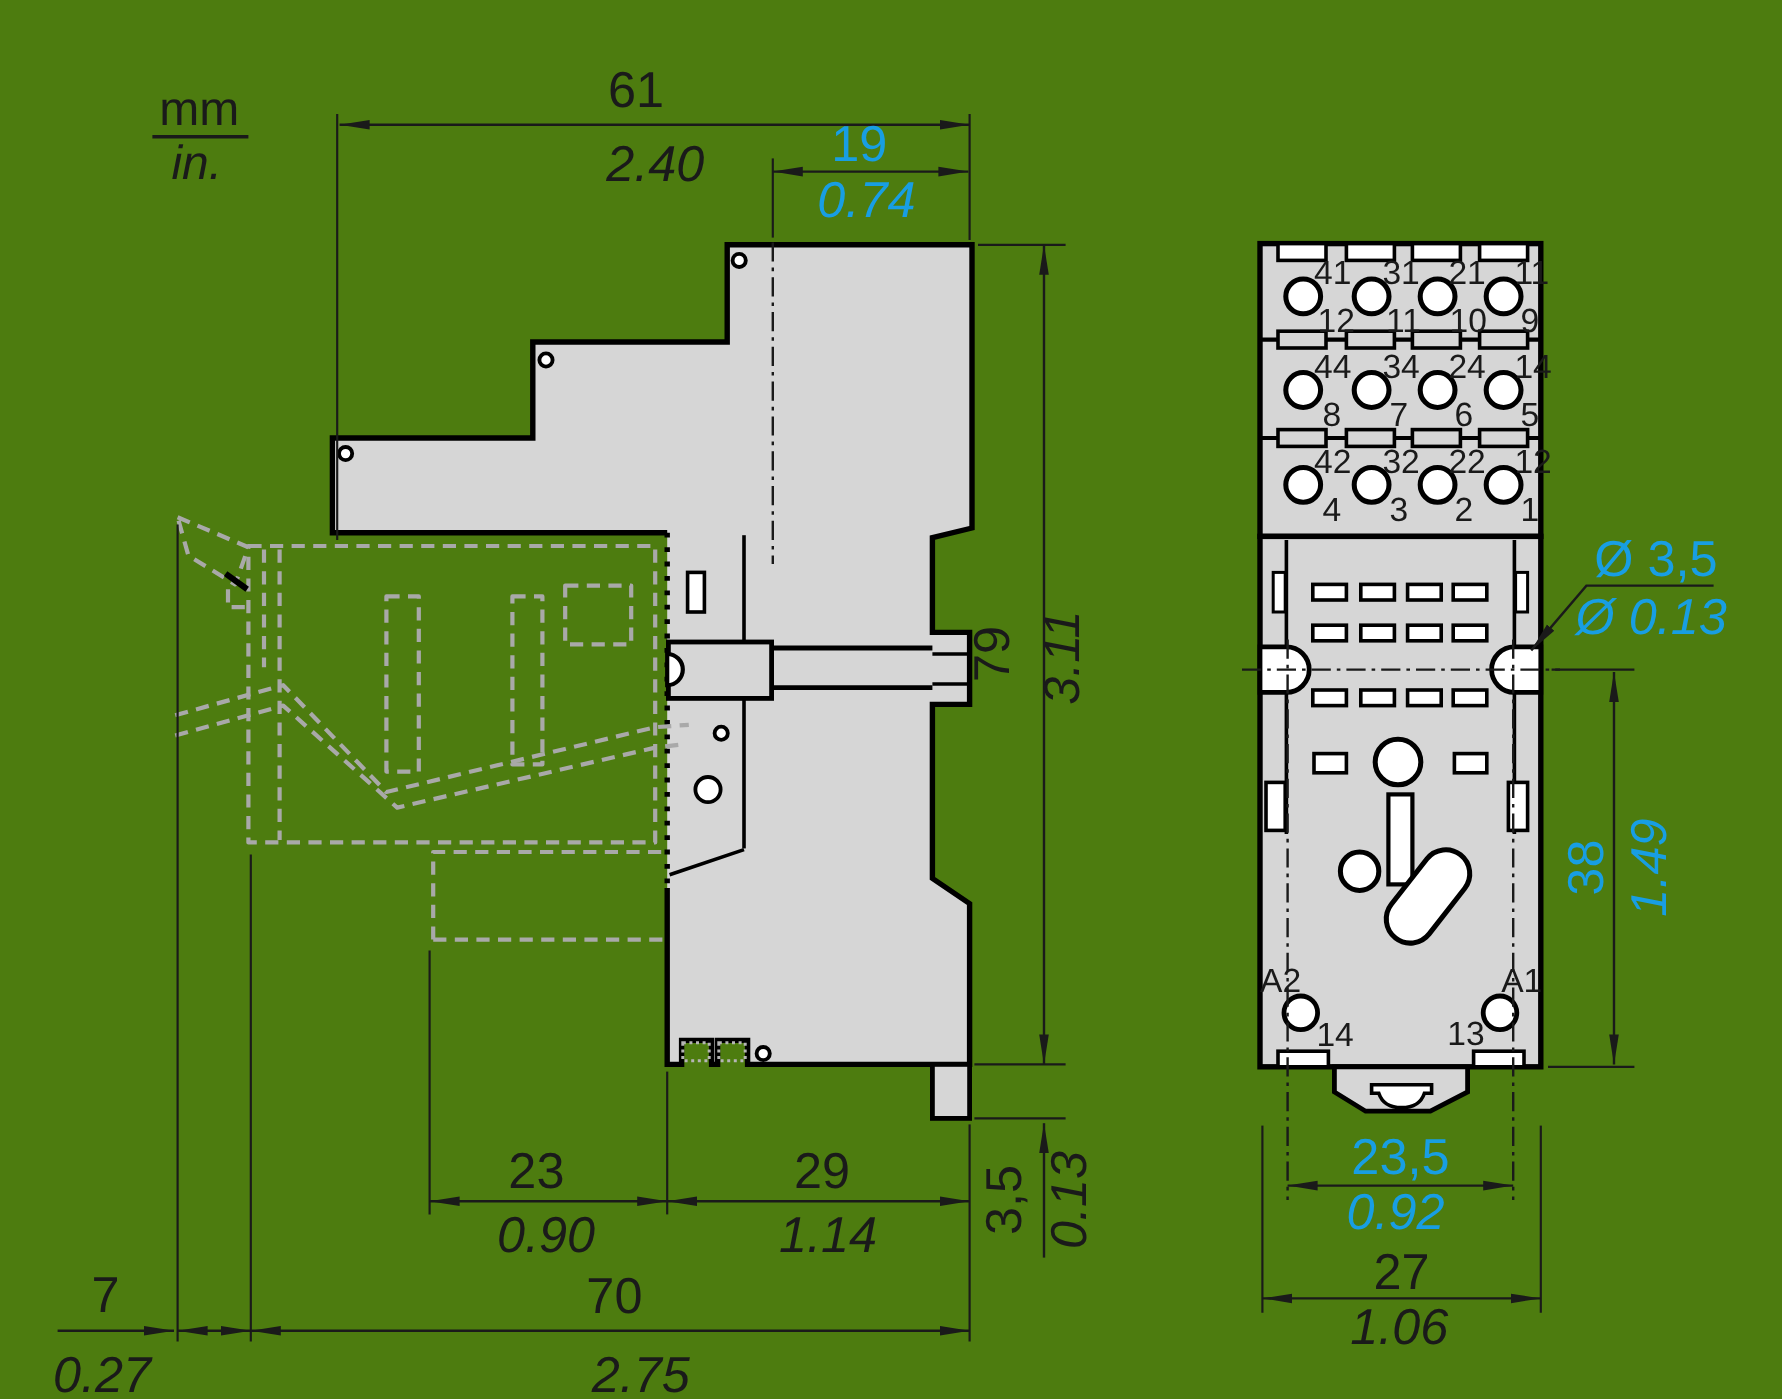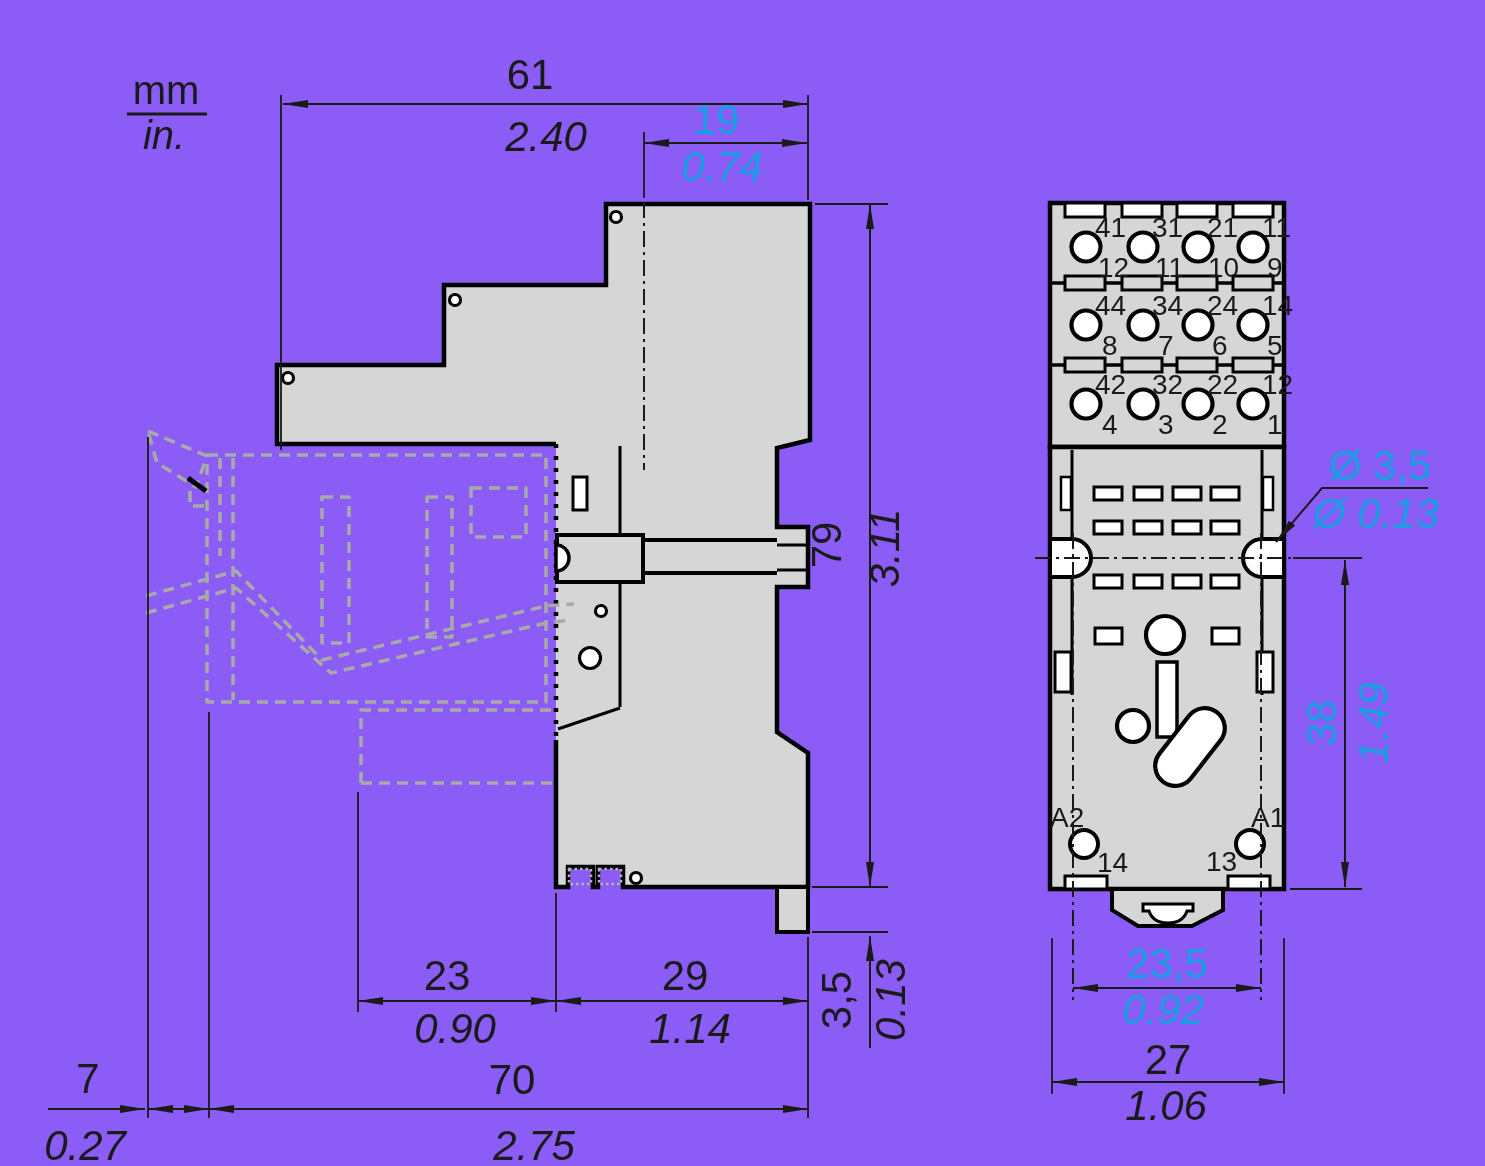--- a/index.html
+++ b/index.html
@@ -1,16 +1,16 @@
 <!DOCTYPE html>
 <html><head>
 <meta charset="utf-8">
 <style>
   html,body{margin:0;padding:0;background:#fff;}
-  #stage{position:relative;width:1485px;height:1166px;background:#8b5cf6;overflow:hidden;
+  #stage{position:relative;width:1485px;height:1166px;background:#4d7c0f;overflow:hidden;
          font-family:"Liberation Sans", sans-serif;}
   svg text{font-family:"Liberation Sans", sans-serif;fill:#1a1a1a;}
   .dimtxt{font-size:42px;}
   .dimtxt-in{font-size:42px;font-style:italic;}
   .cy{fill:#189EE3;}
   .unit{font-size:40px;}
   .unit-in{font-size:40px;font-style:italic;}
   .small{font-size:28px;}
 </style>
 </head>

